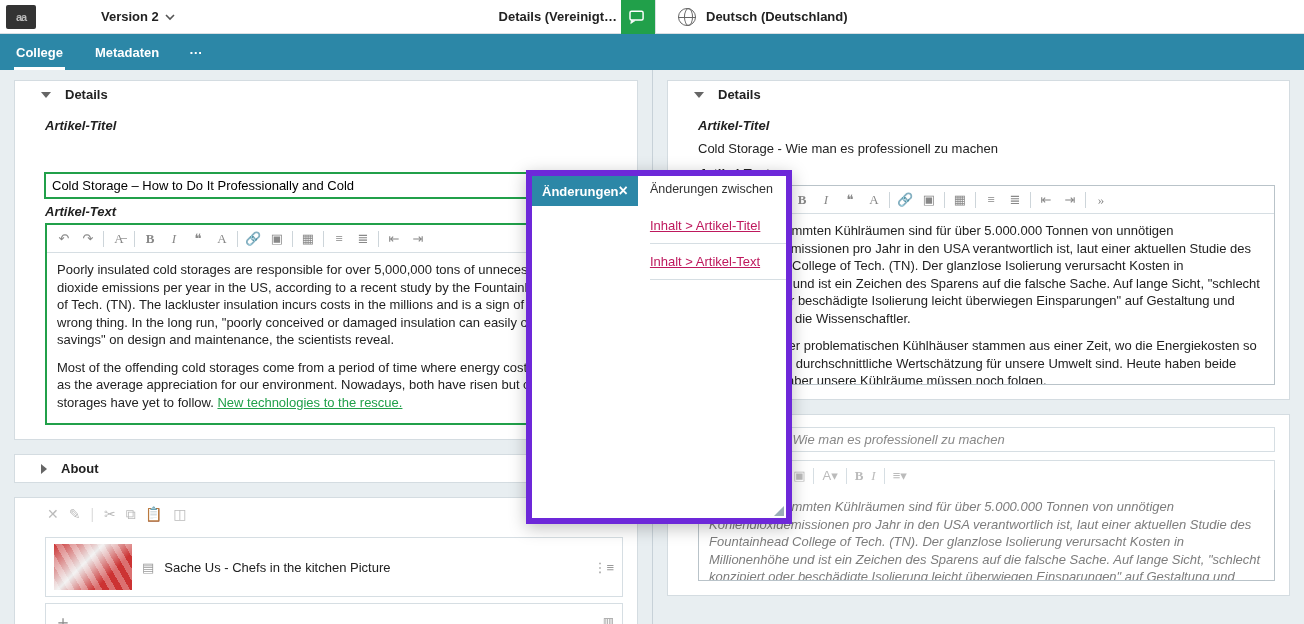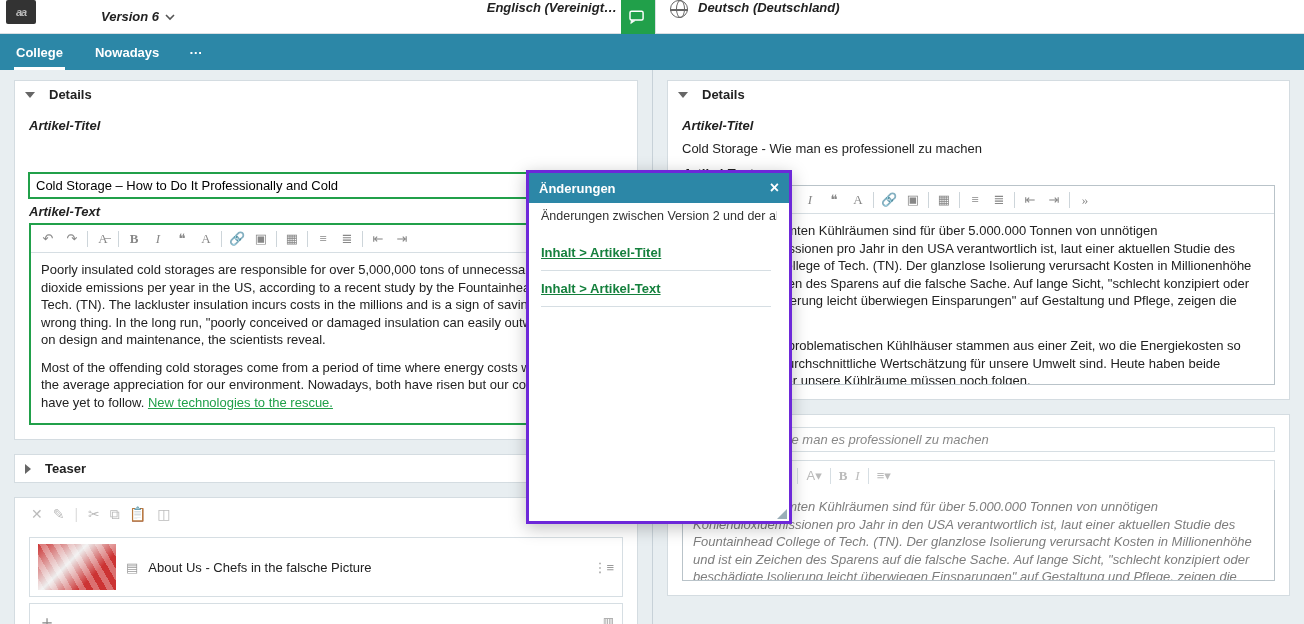--- a/index.html
+++ b/index.html
@@ -1,23 +1,23 @@
 <!DOCTYPE html>
 <html><head>
 <meta charset="utf-8">
 <style>
   * { box-sizing: border-box; margin: 0; padding: 0; }
   html, body { font-family: Arial, Helvetica, sans-serif; font-size: 13px; color: #222; }
   body { width: 1304px; height: 624px; overflow: hidden; position: relative; background: #e8eef1; }
 
   
   .topbar { height: 34px; background: #fff; display: flex; align-items: center; border-bottom: 1px solid #d9dfe3; }
-  .topbar-left, .topbar-right { display: flex; align-items: flex-start; height: 100%; font-style: italic; }
+  .topbar-left, .topbar-right { display: flex; align-items: center; height: 100%; }
   .topbar-left { width: 656px; border-right: 1px solid #d9dfe3; }
-  .topbar-right { flex: 1; }
+  .topbar-right { flex: 1; padding-left: 8px; }
   .logo { width: 30px; height: 24px; margin: 0 2px 0 6px; background: #333; color: #bbb; display:flex;align-items:center;justify-content:center;font-weight:bold;border-radius:2px;font-size:11px;letter-spacing:-1px;}
   .dd { display: flex; align-items: center; padding: 0 8px; height: 100%; cursor: pointer; }
   .dd svg { margin-left: 6px; }
   .version { font-weight: bold; margin-left: 30px; }
   .lang-src { margin-left: auto; margin-right: 4px; font-weight: bold; max-width: 140px; white-space: nowrap; overflow:hidden; text-overflow: ellipsis;}
   .leo { width: 34px; height: 34px; background:#21a04a; display:flex;align-items:center;justify-content:center;}
   .leo svg{stroke:#fff;fill:#fff;}
   .globe { width:18px;height:18px;border:1.5px solid #666;border-radius:50%;position:relative;margin:0 10px 0 14px;}
   .globe::before{content:"";position:absolute;left:50%;top:-1px;bottom:-1px;width:7px;margin-left:-3.5px;border:1.5px solid #666;border-radius:50%;}
   .globe::after{content:"";position:absolute;left:-1px;right:-1px;top:50%;height:1.5px;background:#666;}
@@ -35,21 +35,21 @@
   .tabstrip { height: 36px; background: #2c87a7; display:flex; align-items:stretch; color:#fff; font-weight:bold;}
   .tabstrip .tab { padding: 0 16px; display:flex;align-items:center;cursor:pointer;}
   .tabstrip .tab.active { position:relative;}
   .tabstrip .tab.active::after{content:"";position:absolute;left:14px;right:14px;bottom:0;height:3px;background:#fff;}
   .tabstrip .more{padding:0 14px;display:flex;align-items:center;font-weight:bold;letter-spacing:3px;cursor:pointer;}
 
   
   .mainwrap{position:absolute;top:70px;bottom:0;left:0;right:0;display:flex;}
   .pane{width:652px;overflow:auto;padding:10px 14px 20px 14px;background:#e8eef1;}
   .pane + .pane{border-left:1px solid #c7d1d8;}
-  .panel{background:#fff;border:1px solid #d4dce1;margin-bottom:14px;}
+  .panel{background:#fff;border:1px solid #d4dce1;margin-bottom:14px;padding-left:16px;}
   .panel-head{display:flex;align-items:center;gap:8px;padding:6px 10px;font-weight:bold;cursor:pointer;}
   .panel-body{padding:4px 14px 14px;}
   .fgroup{margin-top:6px;}
   .flabel{font-weight:bold;margin-bottom:4px;display:block;font-style:italic;}
   .input{width:100%;border:1px solid #b9c3c9;padding:4px 6px;font-size:13px;margin-top:36px;}
   .input.green{border:1px solid #21a04a;box-shadow:0 0 0 1px #21a04a;}
 
   
   .rte{border:1px solid #b9c3c9;}
   .rte.greenbox{border:2px solid #21a04a;}
@@ -76,26 +76,26 @@
   .arr-right::before{content:"";display:inline-block;border-top:5px solid transparent;border-bottom:5px solid transparent;border-left:6px solid #666;margin-right:6px;}
   .arr-down::before{content:"";display:inline-block;border-left:5px solid transparent;border-right:5px solid transparent;border-top:6px solid #666;margin-right:6px;}
 
   
   .fmt-row{margin-top:8px;display:flex;align-items:center;gap:8px;color:#aaa;padding:4px 6px;border:1px solid #d6dee3;border-bottom:none;}
   .fmt-row .tsel{border:1px solid #ccd3d8;padding:2px 22px 2px 6px;color:#aaa;position:relative;}
   .fmt-row .tsel::after{content:"";position:absolute;right:6px;top:50%;margin-top:-2px;border-left:4px solid transparent;border-right:4px solid transparent;border-top:5px solid #aaa;}
   .fmt-row .sep{width:1px;height:16px;background:#d6dee3;}
 
   
-  .modal{position:absolute;left:526px;top:170px;width:266px;height:354px;background:#fff;border:3px solid #6d28d9;box-shadow:0 4px 16px rgba(0,0,0,.25);display:flex;flex-direction:column;}
+  .modal{position:absolute;left:526px;top:170px;width:266px;height:354px;background:#fff;border:6px solid #6d28d9;box-shadow:0 4px 16px rgba(0,0,0,.25);display:flex;}
   .modal-head{background:#2c87a7;color:#fff;display:flex;align-items:center;padding:0 10px;height:30px;font-weight:bold;}
   .modal-head .close{margin-left:auto;cursor:pointer;font-size:16px;line-height:1;}
   .modal-body{padding:6px 12px;flex:1;overflow:hidden;position:relative;}
   .modal-sub{font-size:12.5px;color:#333;margin-bottom:12px;white-space:nowrap;overflow:hidden;}
-  .modal-link{display:block;color:#15803d;font-weight:bold;text-decoration:underline;padding:10px 0;border-bottom:1px solid #d6dee3;width:230px;}
+  .modal-link{display:block;color:#be185d;font-weight:normal;text-decoration:underline;padding:10px 0;border-bottom:1px solid #d6dee3;width:230px;}
   .resize{position:absolute;right:2px;bottom:2px;width:12px;height:12px;cursor:nwse-resize;}
   .resize::before{content:"";position:absolute;right:0;bottom:0;width:0;height:0;border-right:10px solid #9aaeb8;border-top:10px solid transparent;}
 
   .lamp{width:18px;height:18px;border:1.5px solid #555;border-radius:50% 50% 40% 40%;position:relative;}
   .lamp::after{content:"";position:absolute;left:50%;bottom:-4px;width:6px;height:4px;margin-left:-3px;background:#555;}
   .doc-ico{width:14px;height:16px;border:1.5px solid #444;position:relative;}
   .doc-ico::before{content:"";position:absolute;left:2px;top:3px;right:2px;height:1.5px;background:#444;box-shadow:0 3px 0 #444,0 6px 0 #444;}
 
   
   ::-webkit-scrollbar { width: 12px; height: 12px; }
@@ -108,47 +108,47 @@
   <div class="topbar-left">
     <div class="logo">aa</div>
     <div class="dd">
         <span class="chev">
           <svg viewBox="0 0 10 10" width="9" height="9">
             <path d="M1 3l4 4 4-4" fill="none" stroke="#fff" stroke-width="1.6"></path>
           </svg>
         </span>
       </div>
     <div class="dd version">
-      <span>Version 6</span>
+      <span>Version 2</span>
       <span class="chev">
           <svg viewBox="0 0 10 10" width="10" height="10">
             <path d="M1 3l4 4 4-4" fill="none" stroke="#555" stroke-width="1.6"></path>
           </svg>
         </span>
     </div>
-    <span class="lang-src">Englisch (Vereinigt…</span>
+    <span class="lang-src">Details (Vereinigt…</span>
     <div class="leo">
       <svg width="18" height="16" viewBox="0 0 24 22">
           <rect x="1" y="3" width="18" height="12" rx="2" fill="none" stroke="#fff" stroke-width="2"></rect>
           <path d="M3 15l-1 5 6-4" fill="#fff"></path>
         </svg>
     </div>
   </div>
   <div class="topbar-right">
     <span class="globe"></span>
     <span class="lang-tgt">Deutsch (Deutschland)</span>
   </div>
 </div>
 
 <div class="tabstrip">
   <div class="tab active">
       <span>College</span>
     </div>
   <div class="tab">
-      <span>Nowadays</span>
+      <span>Metadaten</span>
     </div>
   <div class="more">
       <span>⋯</span>
     </div>
 </div>
 
 <div class="mainwrap">
 
   <div class="pane">
 
@@ -191,39 +191,39 @@
               <p><span>Most of the offending cold storages come from a period of time where energy costs were as low as the average appreciation for our environment. Nowadays, both have risen but our cold storages have yet to follow. </span><a href="#">New technologies to the rescue.</a></p>
               <p>Is your cold storage energy efficient? Here are three signs that it is not:</p>
             </div>
           </div>
         </div>
       </div>
     </div>
 
     <div class="panel">
       <div class="panel-head arr-right">
-        <span>Teaser</span>
+        <span>About</span>
       </div>
     </div>
 
     <div class="panel">
       <div class="panel-body">
         <div class="mini-icons">
           <span>✕</span>
           <span>✎</span>
           <span style="color:#ddd">|</span>
           <span>✂</span>
           <span>⧉</span>
           <span>📋</span>
           <span>◫</span>
         </div>
         <div class="media-item">
           <div class="thumb"></div>
           <span style="color:#999">▤</span>
-          <span>About Us - Chefs in the falsche Picture</span>
+          <span>Sache Us - Chefs in the kitchen Picture</span>
           <span class="rowend">⋮≡</span>
         </div>
         <div class="searchrow">
           <span class="plus">＋</span>
           <span class="rowend" style="font-size:12px">▥</span>
         </div>
       </div>
     </div>
 
   </div>

